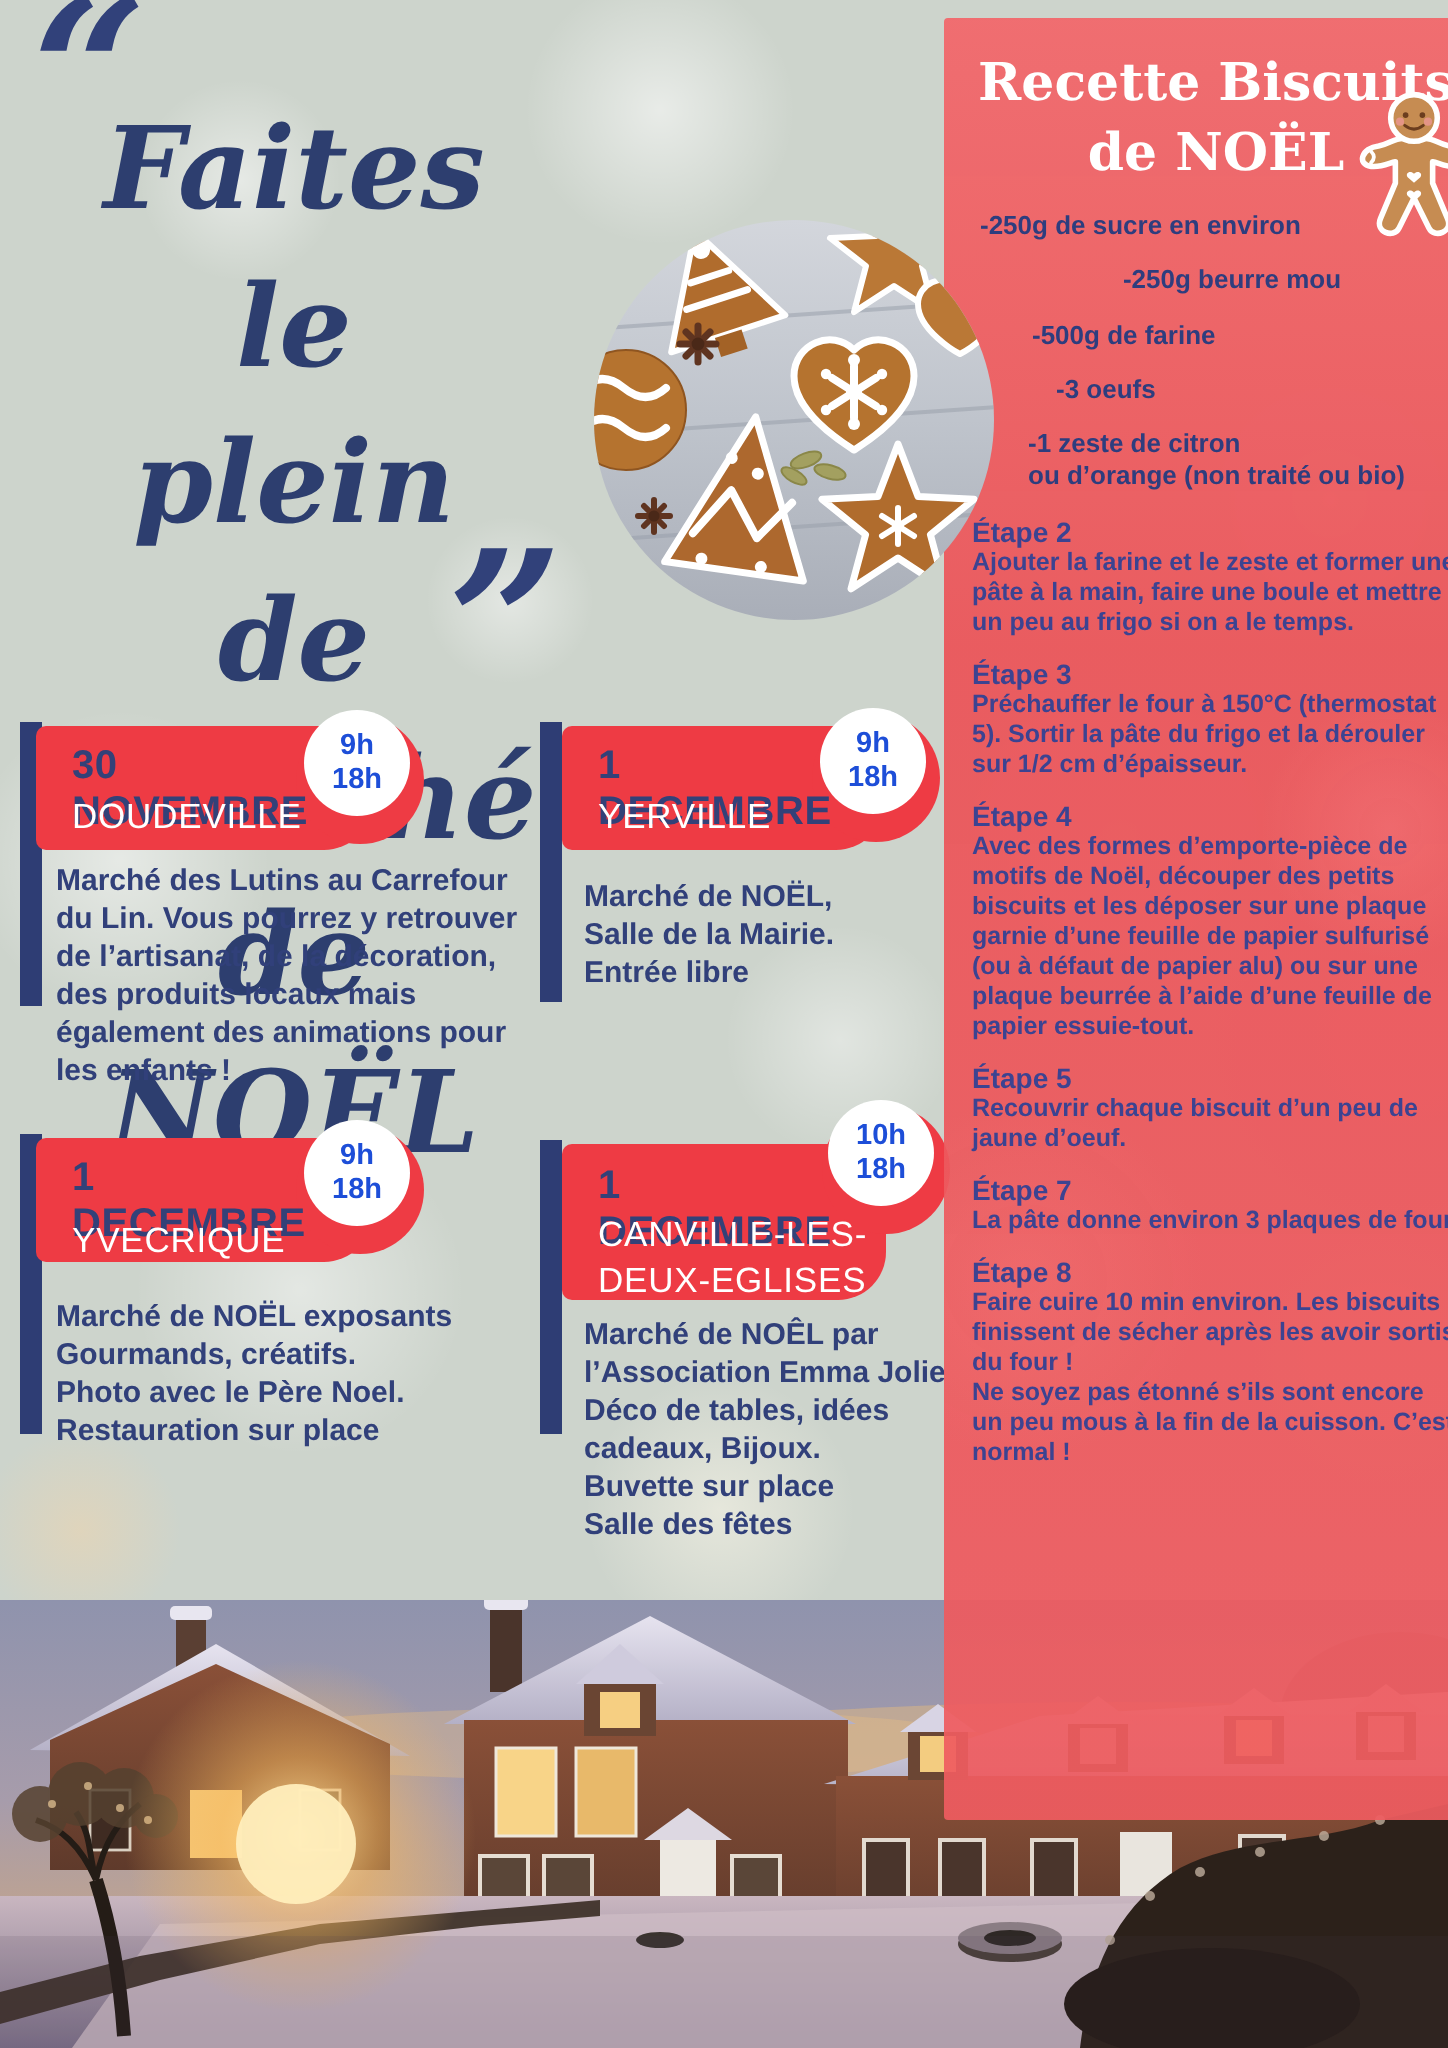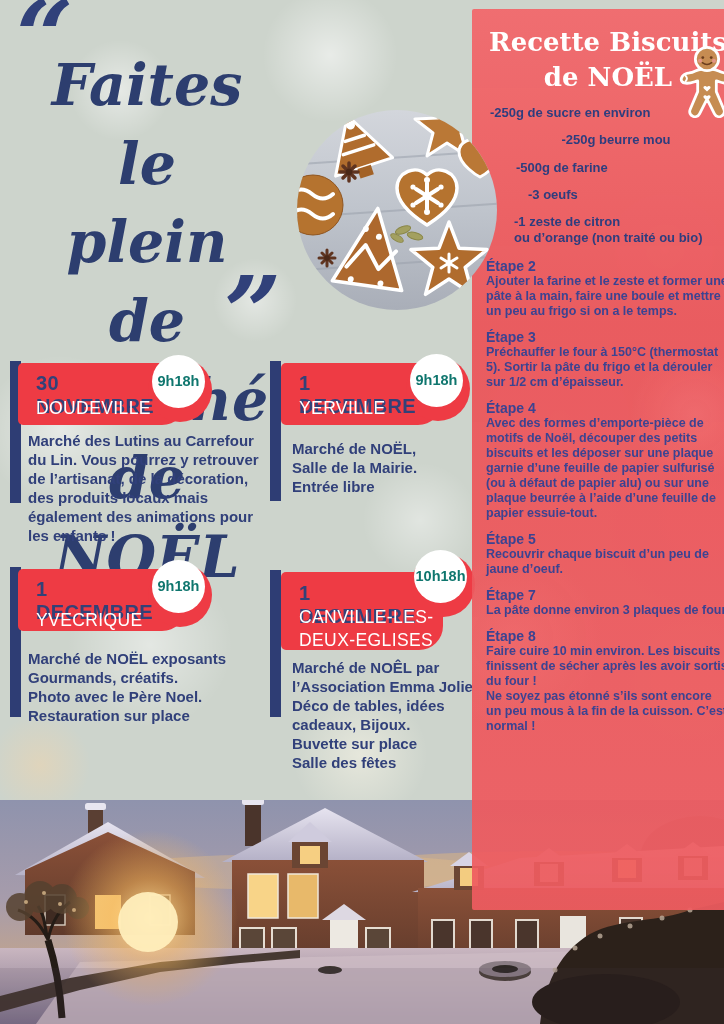--- a/index.html
+++ b/index.html
@@ -69,22 +69,22 @@
     border-radius:50%;overflow:hidden;
   }
   .cookie-circle svg{display:block;width:100%;height:100%;}
   
   .ev{position:absolute;z-index:2;}
   .event-bar{position:absolute;background:#2e3d74;width:11px;}
   .event-banner{position:absolute;background:#ee3b44;border-radius:5px 0 24px 5px;}
   .event-wrap{position:absolute;background:#ee3b44;border-radius:50%;width:64px;height:64px;}
   .event-badge{
     position:absolute;background:#ffffff;border-radius:50%;width:53px;height:53px;
-    display:flex;flex-direction:row;align-items:center;justify-content:center;
-    color:#0f766e;font-weight:bold;font-size:14.5px;line-height:1.15;
+    display:flex;flex-direction:column;align-items:center;justify-content:center;
+    color:#1d4ed8;font-weight:bold;font-size:14.5px;line-height:1.15;
   }
   .event-date{position:absolute;color:#334178;font-weight:bold;font-size:20px;letter-spacing:.3px;}
   .event-city{position:absolute;color:#ffffff;font-size:17.5px;letter-spacing:.4px;line-height:1.3;}
   .event-desc{position:absolute;color:#31407a;font-weight:bold;font-size:15px;line-height:1.27;white-space:pre-line;}
   
   .c1 .event-bar{left:10px;top:361px;height:142px;}
   .c1 .event-banner{left:18px;top:363px;width:168px;height:62px;}
   .c1 .event-wrap{left:148px;top:358px;}
   .c1 .event-badge{left:152px;top:355px;}
   .c1 .event-date{left:36px;top:372px;}

